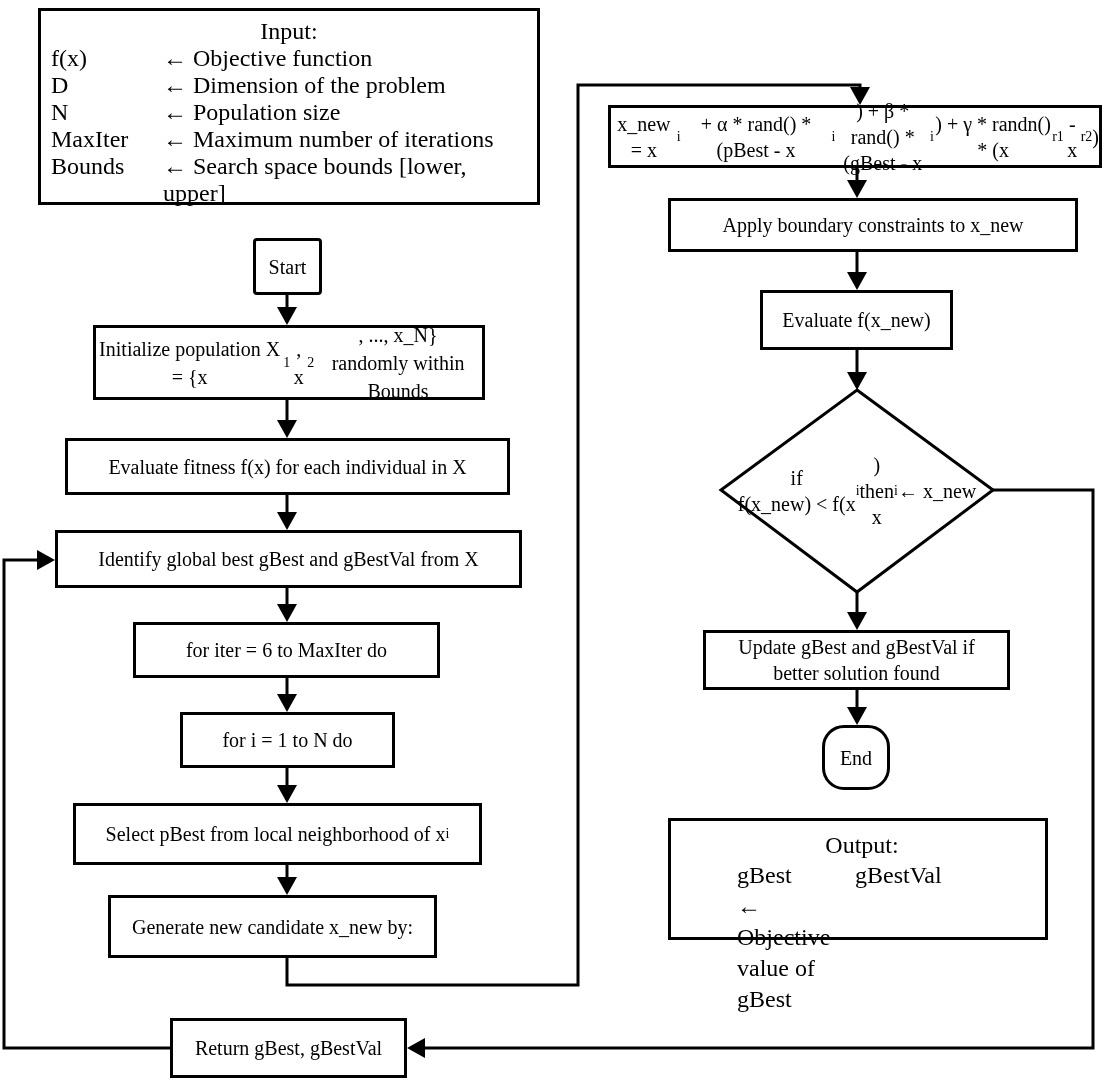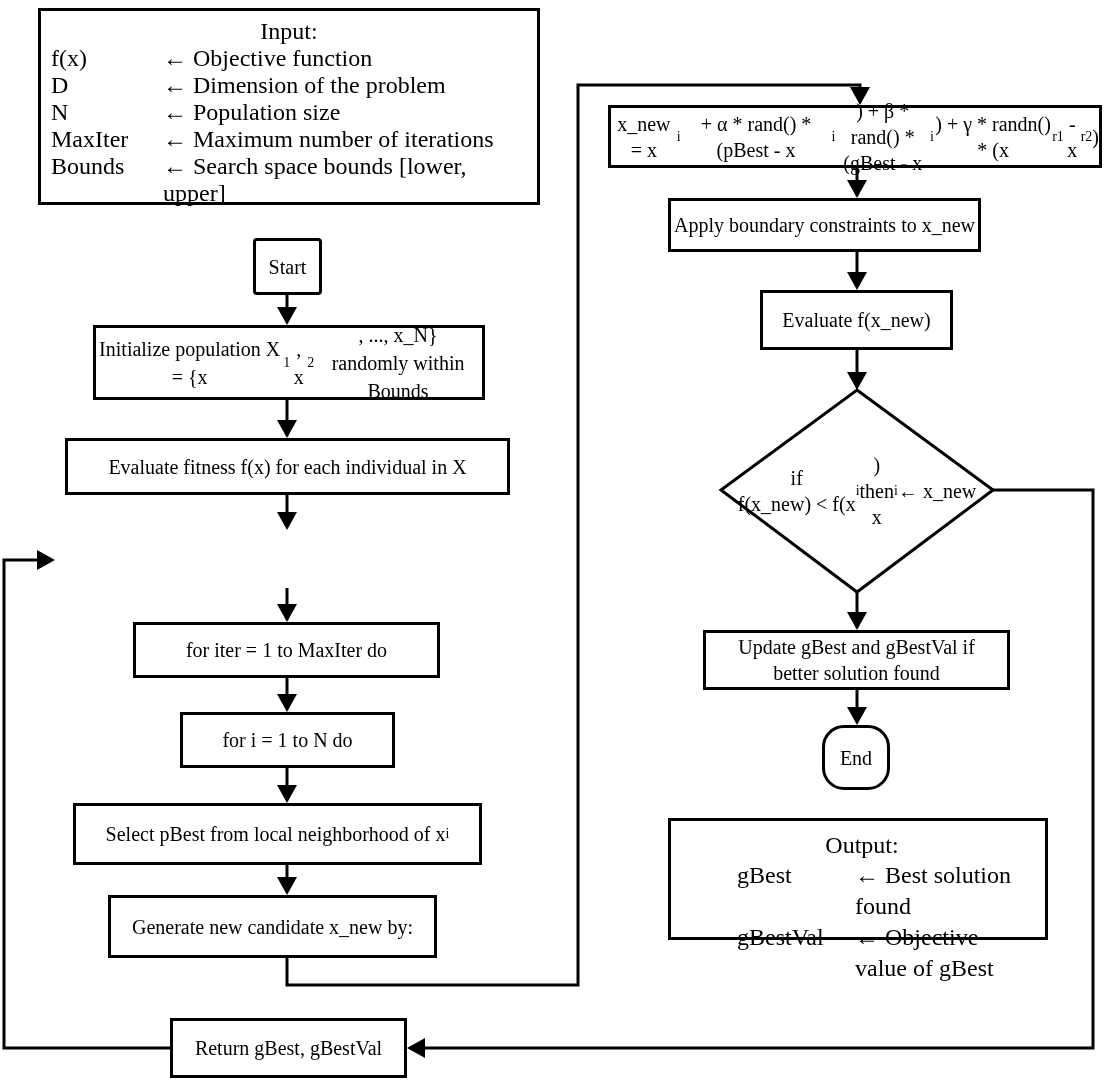--- a/index.html
+++ b/index.html
@@ -66,21 +66,21 @@
   #start-terminal   { left: 253px; top: 238px; width: 69px;  height: 57px; }
   #init-box         { left: 93px;  top: 325px; width: 392px; height: 75px; line-height: 28px; }
   #evaluate-box     { left: 65px;  top: 438px; width: 445px; height: 57px; }
   #identify-box     { left: 55px;  top: 530px; width: 467px; height: 58px; }
   #for-iter-box     { left: 133px; top: 622px; width: 307px; height: 56px; }
   #for-i-box        { left: 180px; top: 712px; width: 215px; height: 56px; text-align: right; }
   #select-box       { left: 73px;  top: 803px; width: 409px; height: 62px; }
   #generate-box     { left: 108px; top: 895px; width: 329px; height: 63px; }
   #return-box       { left: 170px; top: 1018px; width: 237px; height: 60px; }
   #formula-box      { left: 608px; top: 105px; width: 494px; height: 63px; }
-  #apply-box        { left: 668px; top: 198px; width: 313px; height: 54px; }
+  #apply-box        { left: 668px; top: 198px; width: 410px; height: 54px; }
   #evaluate-new-box { left: 760px; top: 290px; width: 193px; height: 60px; }
   #decision-label   { left: 717px; top: 436px; width: 280px; height: 110px; }
   #update-box       { left: 703px; top: 630px; width: 307px; height: 60px; }
   #end-terminal     { left: 822px; top: 725px; width: 68px;  height: 65px; border-radius: 22px; }
   sub { font-size: 0.7em; }
 </style>
 </head>
 <body>
 
 <div id="canvas">
@@ -139,22 +139,23 @@
     </div>
   </div>
 
   <div class="node terminal" id="start-terminal">Start</div>
 
   <div class="node" id="init-box">Initialize population X = {x<sub>1</sub>, x<sub>2</sub>, ..., x_N}
 randomly within Bounds</div>
 
   <div class="node" id="evaluate-box">Evaluate fitness f(x) for each individual in X</div>
 
+  <div class="node" id="identify-box">Identify global best gBest and gBestVal from X</div>
 
-  <div class="node" id="for-iter-box">for iter = 1 to MaxIter do</div>
+  <div class="node" id="for-iter-box">for iter = 6 to MaxIter do</div>
 
   <div class="node" id="for-i-box">for i = 1 to N do</div>
 
   <div class="node" id="select-box">Select pBest from local neighborhood of x<sub>i</sub></div>
 
   <div class="node" id="generate-box">Generate new candidate x_new by:</div>
 
   <div class="node" id="formula-box">x_new = x<sub>i</sub> + α * rand() * (pBest - x<sub>i</sub>) + β * rand() *
 (gBest - x<sub>i</sub>) + γ * randn() * (x<sub>r1</sub> - x<sub>r2</sub>)</div>
 
@@ -169,21 +170,20 @@
 
   <div class="node" id="update-box">Update gBest and gBestVal if
 better solution found</div>
 
   <div class="node terminal" id="end-terminal">End</div>
 
   <div class="info-box" id="output-box">
     <div class="box-title">Output:</div>
     <div class="kv">
       <div>gBest</div>
-      <div>← Best solution found</div>
       <div>gBestVal</div>
       <div>← Objective value of gBest</div>
     </div>
   </div>
 
   <div class="node" id="return-box">Return gBest, gBestVal</div>
 
 </div>
 
 </body></html>

